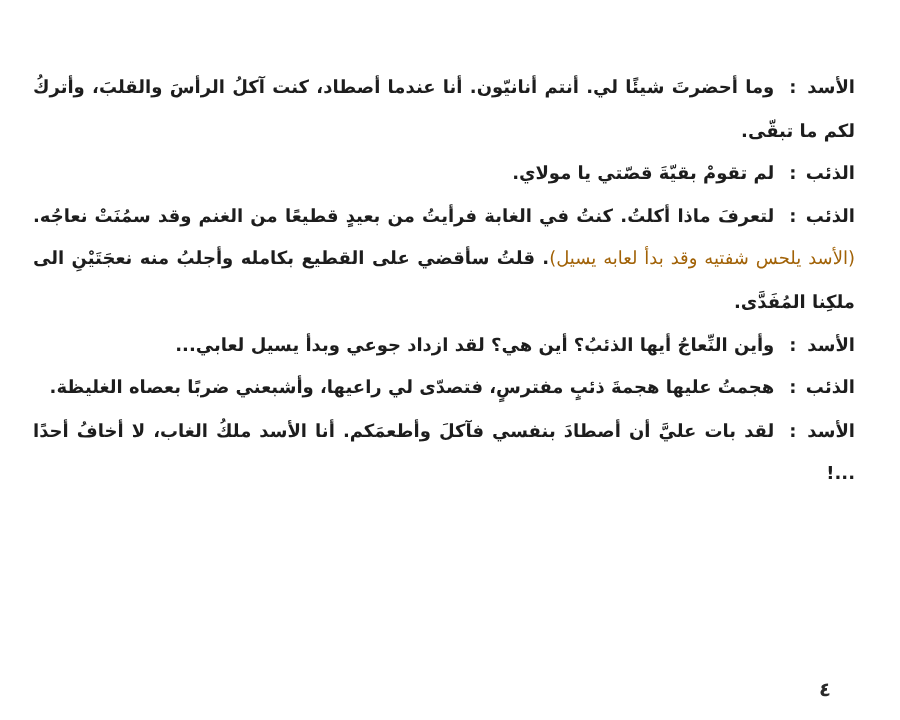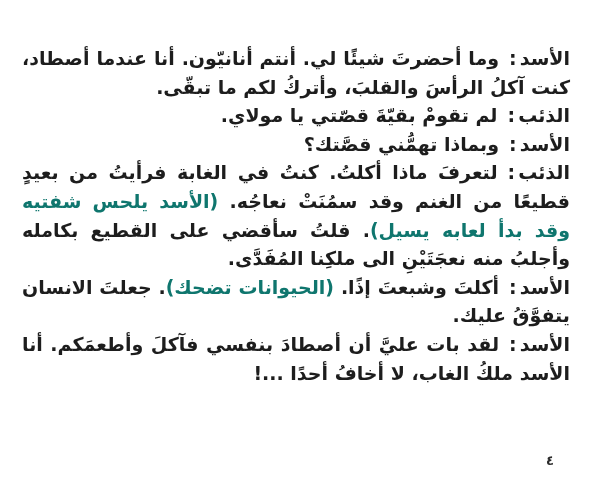--- a/index.html
+++ b/index.html
@@ -21,21 +21,21 @@
     position: absolute;
     top: 44px;
     right: 30px;
     left: 22px;
   }
   .entry {
     margin: 0;
     padding: 0;
     text-align: justify;
     text-align-last: right;
-    font-size: 19px;
+    font-size: 12px;
     line-height: 28.6px;
     color: #1d1d1d;
     font-weight: bold;
     letter-spacing: 0;
   }
   .speaker {
     display: inline-block;
     min-width: 36px;
     font-weight: bold;
     color: #1d1d1d;
@@ -45,38 +45,38 @@
     margin-right: 3px;
     margin-left: 10px;
     font-weight: bold;
     color: #1d1d1d;
   }
   .seg-normal {
     color: #1d1d1d;
     font-weight: bold;
   }
   .seg-stage {
-    color: #0f766e;
-    font-weight: bold;
+    color: #a16207;
+    font-weight: normal;
   }
   .page-number {
     position: absolute;
     bottom: 12px;
     right: 46px;
     font-size: 13px;
     font-weight: bold;
     color: #2a2a2a;
   }
 </style>
 </head>
 <body>
 
 <div class="page">
   <div class="dialogue">
       <p class="entry"><span class="speaker">الأسد</span><span class="colon">:</span><span class="seg-normal">وما أحضرتَ شيئًا لي. أنتم أنانيّون. أنا عندما أصطاد، كنت آكلُ الرأسَ والقلبَ، وأتركُ لكم ما تبقّى.</span></p>
       <p class="entry"><span class="speaker">الذئب</span><span class="colon">:</span><span class="seg-normal">لم تقومْ بقيّةَ قصّتي يا مولاي.</span></p>
-      <p class="entry"><span class="speaker">الأسد</span><span class="colon">:</span><span class="seg-normal">وبماذا تهمُّني قصَّتك؟</span></p>
       <p class="entry"><span class="speaker">الذئب</span><span class="colon">:</span><span class="seg-normal">لتعرفَ ماذا أكلتُ. كنتُ في الغابة فرأيتُ من بعيدٍ قطيعًا من الغنم وقد سمُنَتْ نعاجُه. </span><span class="seg-stage">(الأسد يلحس شفتيه وقد بدأ لعابه يسيل)</span><span class="seg-normal">. قلتُ سأقضي على القطيع بكامله وأجلبُ منه نعجَتَيْنِ الى ملكِنا المُفَدَّى.</span></p>
-      <p class="entry"><span class="speaker">الأسد</span><span class="colon">:</span><span class="seg-normal">أكلتَ وشبعتَ إذًا. </span><span class="seg-stage">(الحيوانات تضحك)</span><span class="seg-normal">. جعلتَ الانسان يتفوَّقُ عليك.</span></p>
+      <p class="entry"><span class="speaker">الأسد</span><span class="colon">:</span><span class="seg-normal">وأين النِّعاجُ أيها الذئبُ؟ أين هي؟ لقد ازداد جوعي وبدأ يسيل لعابي...</span></p>
+      <p class="entry"><span class="speaker">الذئب</span><span class="colon">:</span><span class="seg-normal">هجمتُ عليها هجمةَ ذئبٍ مفترسٍ، فتصدّى لي راعيها، وأشبعني ضربًا بعصاه الغليظة.</span></p>
       <p class="entry"><span class="speaker">الأسد</span><span class="colon">:</span><span class="seg-normal">لقد بات عليَّ أن أصطادَ بنفسي فآكلَ وأطعمَكم. أنا الأسد ملكُ الغاب، لا أخافُ أحدًا ...!</span></p>
     </div>
   <div class="page-number">٤</div>
 </div>
 
 </body></html>

